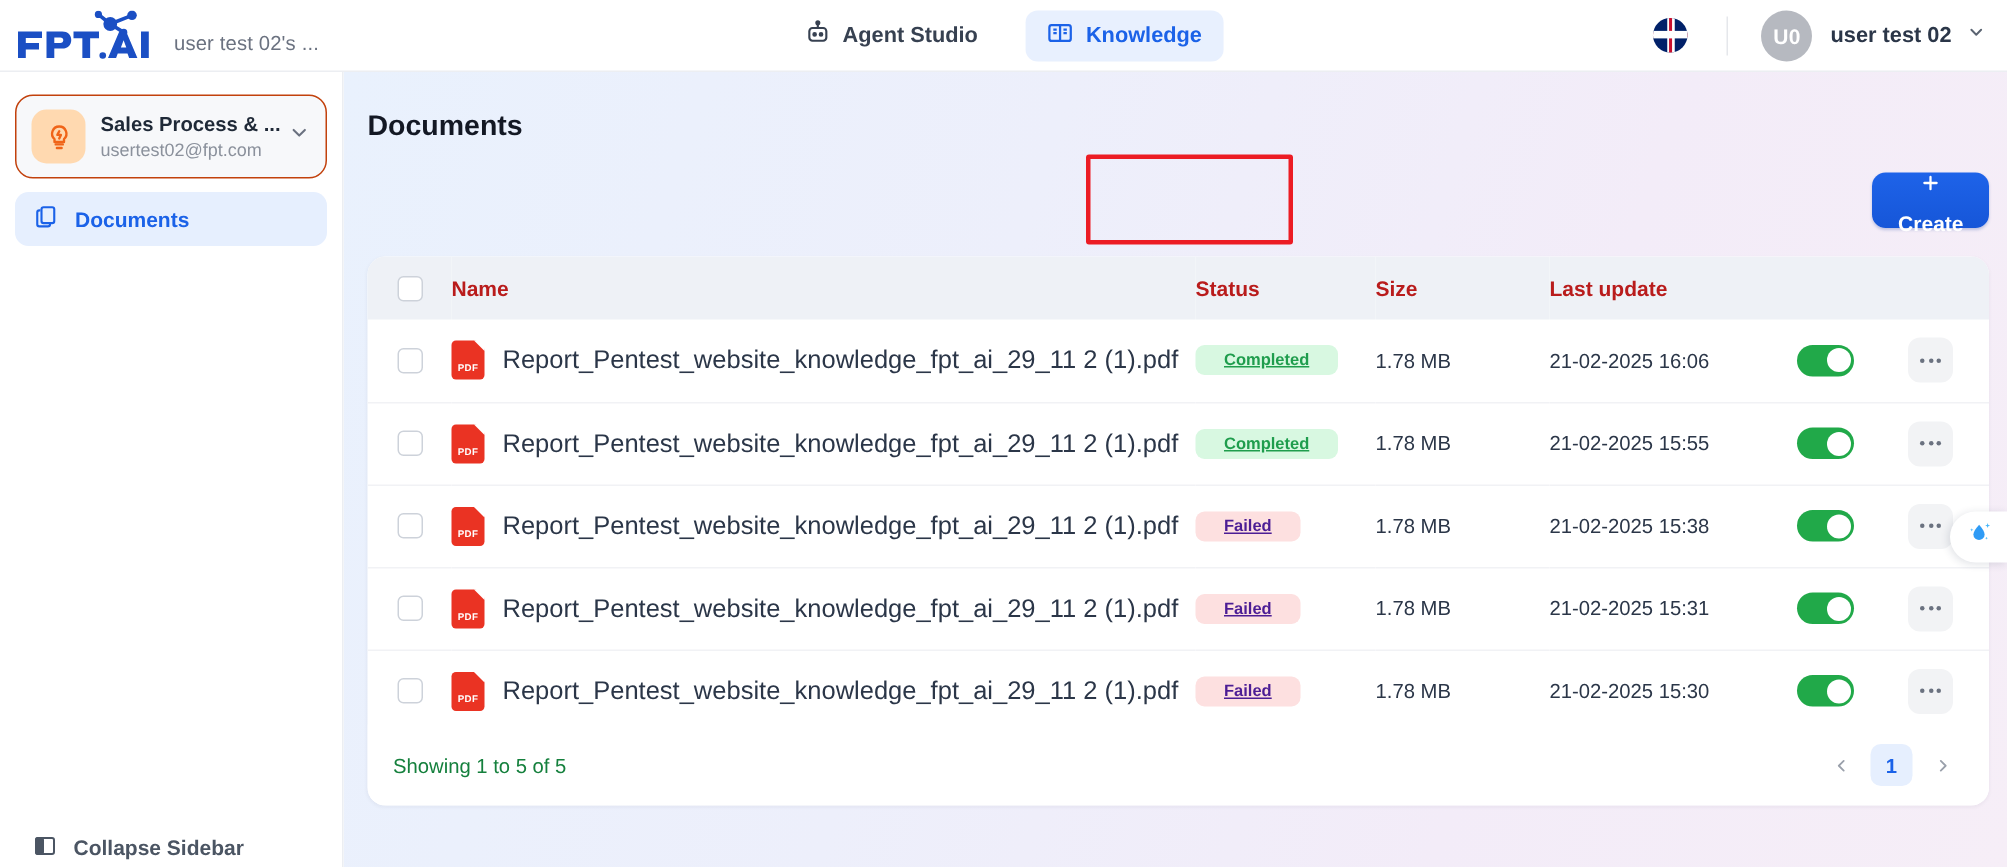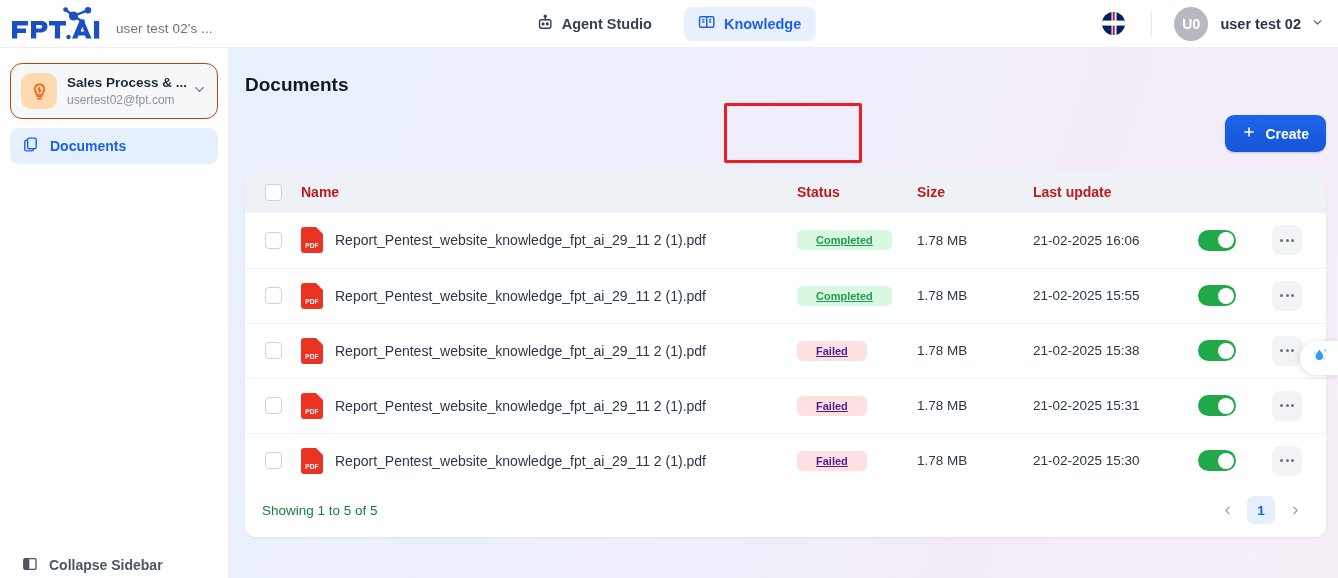--- a/index.html
+++ b/index.html
@@ -139,20 +139,21 @@
   }
 
   .create-btn {
     position: absolute; right: 12px; top: 67px;
     height: 37px; padding: 0 17px; border-radius: 9px;
     background: linear-gradient(180deg,#1e63e9 0%,#1656d8 100%);
     color: #fff; font-size: 14px; font-weight: bold;
     display: flex; align-items: center; gap: 9px; cursor: pointer; border: 0;
     box-shadow: 0 1px 2px rgba(20,60,160,.25);
     font-family: "Liberation Sans", sans-serif;
+    flex-direction: column;
   }
 
   
   .card {
     position: absolute; left: 16px; top: 123px; width: 1081px; height: 366px;
     background: #fff; border-radius: 12px; overflow: hidden;
     box-shadow: 0 1px 3px rgba(30,40,70,.06);
   }
   table { width: 100%; border-collapse: collapse; table-layout: fixed; }
   thead th {
@@ -183,21 +184,21 @@
   }
   .pdf-ico::after {
     content: ""; position: absolute; right: 0; top: 0;
     border-width: 0 7px 7px 0; border-style: solid;
     border-color: transparent #fff transparent transparent;
   }
   .pdf-ico span {
     position: absolute; bottom: 4px; left: 0; right: 0; text-align: center;
     font-size: 6.5px; font-weight: bold; color: #fff; letter-spacing: .2px;
   }
-  .fname { font-size: 14px; color: #2b3648; }
+  .fname { font-size: 17px; color: #2b3648; }
 
   .badge {
     display: inline-block; padding: 4px 19px; border-radius: 6px;
     font-size: 11px; font-weight: bold; text-decoration: underline;
   }
   .badge.completed { background: #d8f8e1; color: #1f9d4d; }
   .badge.failed { background: #fde0e0; color: #4c1d95; }
 
   .toggle {
     width: 38px; height: 21px; border-radius: 11px; background: #21a949;

